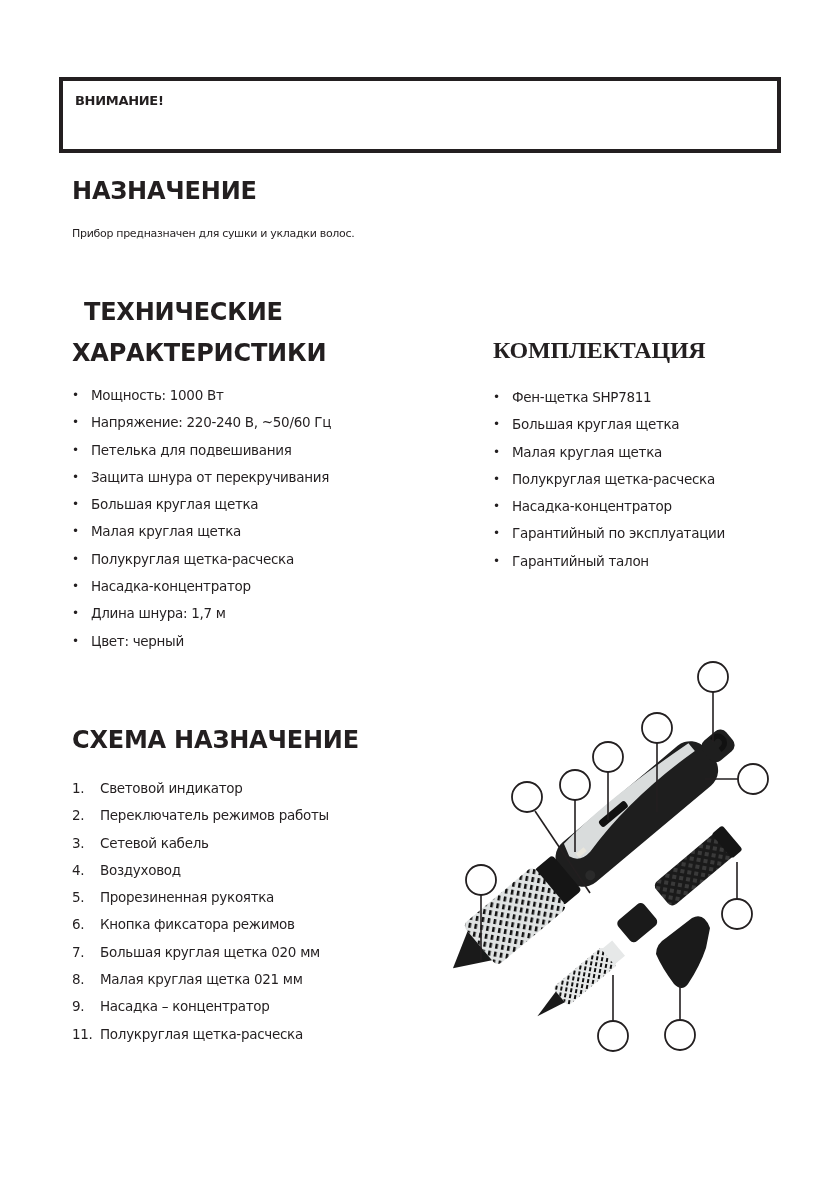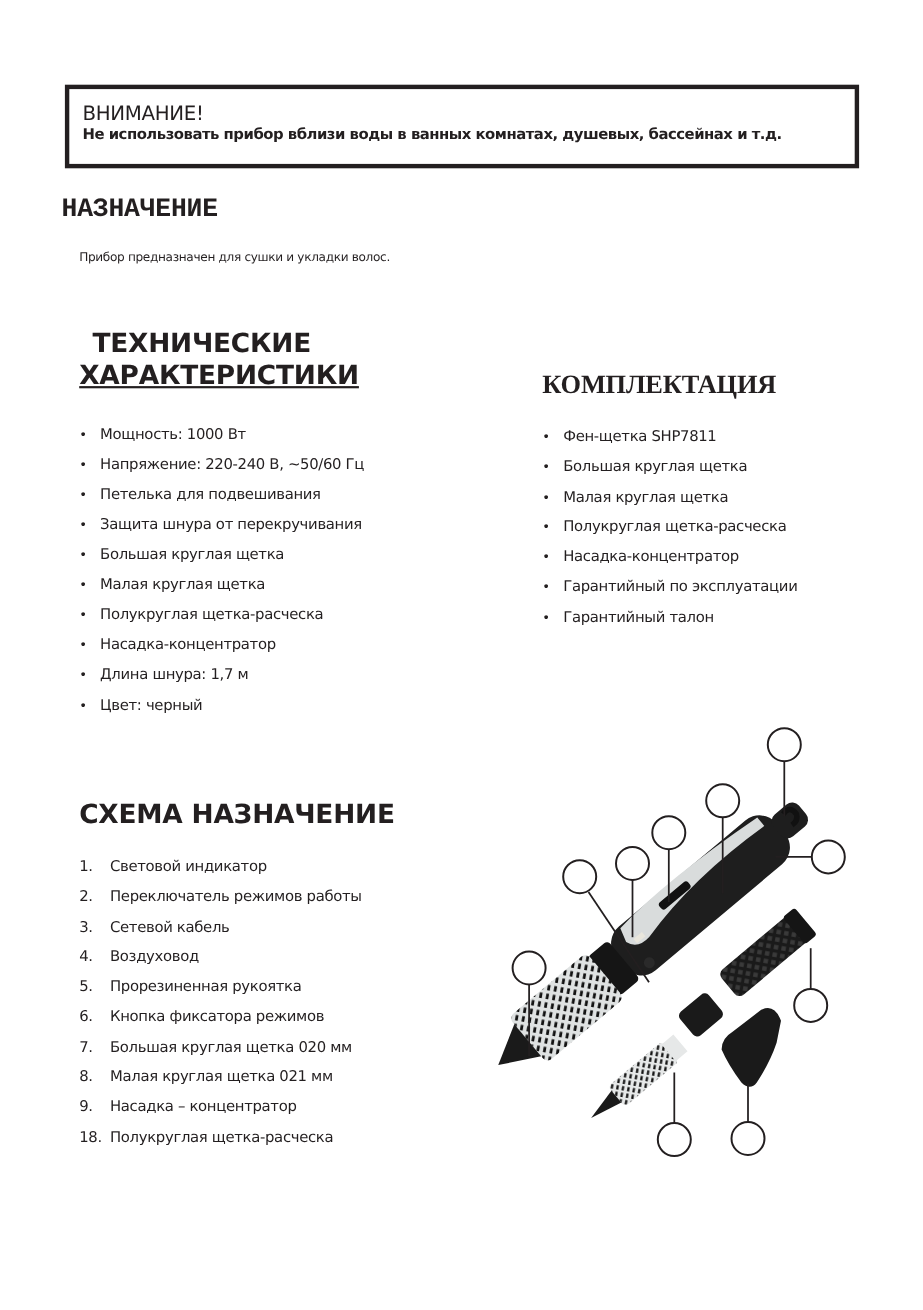--- a/index.html
+++ b/index.html
@@ -1,44 +1,43 @@
 <!DOCTYPE html>
 <html><head>
 <meta charset="utf-8">
 <style>
   html, body { margin:0; padding:0; background:#ffffff; }
   body { width:839px; height:1191px; position:relative; overflow:hidden;
          font-family:"DejaVu Sans", "Liberation Sans", sans-serif; color:#231f20; }
   .warning-box { position:absolute; left:59px; top:77px; width:714px; height:68px;
                  border:4px solid #231f20; box-sizing:content-box; }
-  .warning-title { position:absolute; left:12px; top:12px; font-size:18px; font-weight:normal; letter-spacing:-0.3px;text-align:right; }
+  .warning-title { position:absolute; left:12px; top:12px; font-size:13px; font-weight:bold; letter-spacing:-0.3px;text-align:right; }
   .warning-text { position:absolute; left:12px; top:33px; font-size:13.5px; font-weight:bold; letter-spacing:-0.45px; white-space:nowrap; }
   .h1 { position:absolute; font-weight:bold; font-size:24px; letter-spacing:-0.2px; line-height:32px; white-space:nowrap; }
   .para { position:absolute; font-size:11px; letter-spacing:-0.3px; white-space:nowrap; }
   ul.blist { position:absolute; list-style:none; margin:0; padding:0; }
   ul.blist li { position:relative; font-size:13.5px; height:27.3px; line-height:20px; padding-left:19px; letter-spacing:-0.3px; white-space:nowrap; }
   ul.blist li .dot { position:absolute; left:0; top:0; font-size:12px; }
   ol.nlist { position:absolute; list-style:none; margin:0; padding:0; }
   ol.nlist li { position:relative; font-size:13.5px; height:27.3px; line-height:20px; padding-left:28px; letter-spacing:-0.3px; white-space:nowrap; }
   ol.nlist li .num { position:absolute; left:0; top:0; }
   .diagram { position:absolute; left:420px; top:650px; width:370px; height:420px; }
 </style>
 </head>
 <body>
 
 <div class="warning-box">
   <div class="warning-title">ВНИМАНИЕ!</div>
-  <div class="warning-text">Не использовать прибор вблизи воды в ванных комнатах, душевых, бассейнах и т.д.</div>
 </div>
 
-<div class="h1" style="left:56px; top:175px;font-family:Liberation Mono, monospace;">НАЗНАЧЕНИЕ</div>
+<div class="h1" style="left:72px; top:175px;">НАЗНАЧЕНИЕ</div>
 <div class="para" style="left:72px; top:227px;">Прибор предназначен для сушки и укладки волос.</div>
 
 <div class="h1" style="left:72px; top:296px;margin-left:12px;">ТЕХНИЧЕСКИЕ</div>
-<div class="h1" style="left:72px; top:325px;text-decoration:underline;">ХАРАКТЕРИСТИКИ</div>
+<div class="h1" style="left:72px; top:337px;">ХАРАКТЕРИСТИКИ</div>
 <ul class="blist" style="left:72px; top:385px;">
   <li><span class="dot">•</span><span>Мощность: 1000 Вт</span></li>
   <li><span class="dot">•</span><span>Напряжение: 220-240 В, ~50/60 Гц</span></li>
   <li><span class="dot">•</span><span>Петелька для подвешивания</span></li>
   <li><span class="dot">•</span><span>Защита шнура от перекручивания</span></li>
   <li><span class="dot">•</span><span>Большая круглая щетка</span></li>
   <li><span class="dot">•</span><span>Малая круглая щетка</span></li>
   <li><span class="dot">•</span><span>Полукруглая щетка-расческа</span></li>
   <li><span class="dot">•</span><span>Насадка-концентратор</span></li>
   <li><span class="dot">•</span><span>Длина шнура: 1,7 м</span></li>
@@ -60,21 +59,21 @@
 <ol class="nlist" style="left:72px; top:778px;">
   <li><span class="num">1.</span><span>Световой индикатор</span></li>
   <li><span class="num">2.</span><span>Переключатель режимов работы</span></li>
   <li><span class="num">3.</span><span>Сетевой кабель</span></li>
   <li><span class="num">4.</span><span>Воздуховод</span></li>
   <li><span class="num">5.</span><span>Прорезиненная рукоятка</span></li>
   <li><span class="num">6.</span><span>Кнопка фиксатора режимов</span></li>
   <li><span class="num">7.</span><span>Большая круглая щетка 020 мм</span></li>
   <li><span class="num">8.</span><span>Малая круглая щетка 021 мм</span></li>
   <li><span class="num">9.</span><span>Насадка – концентратор</span></li>
-  <li><span class="num">18.</span><span>Полукруглая щетка-расческа</span></li>
+  <li><span class="num">11.</span><span>Полукруглая щетка-расческа</span></li>
 </ol>
 
 <svg class="diagram" viewBox="420 650 370 420" width="370" height="420" xmlns="http://www.w3.org/2000/svg">
   <defs>
     <pattern id="bristles" width="8" height="6" patternUnits="userSpaceOnUse" patternTransform="rotate(-40)">
       <rect width="8" height="6" fill="#dfe2e2"></rect>
       <rect x="0" y="1" width="5" height="2.5" fill="#111"></rect>
     </pattern>
     <pattern id="bristles2" width="6" height="5" patternUnits="userSpaceOnUse" patternTransform="rotate(-40)">
       <rect width="6" height="5" fill="#e6e8e8"></rect>

